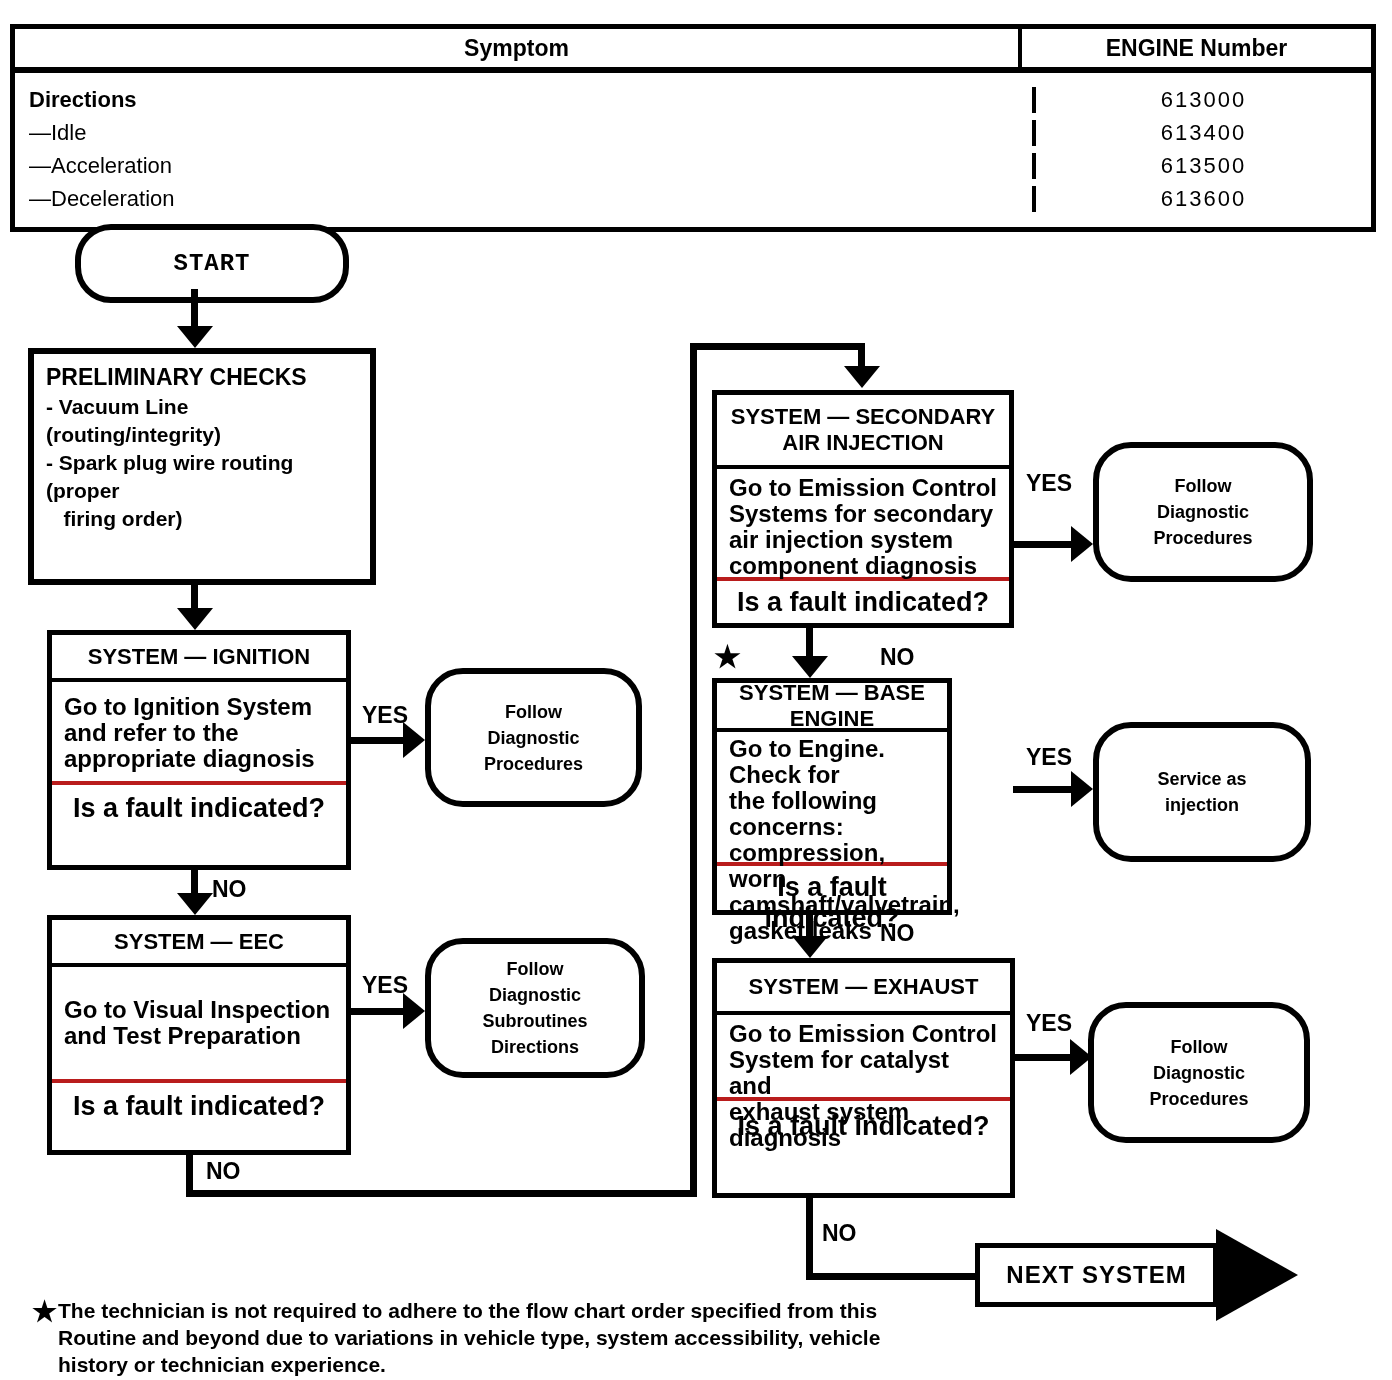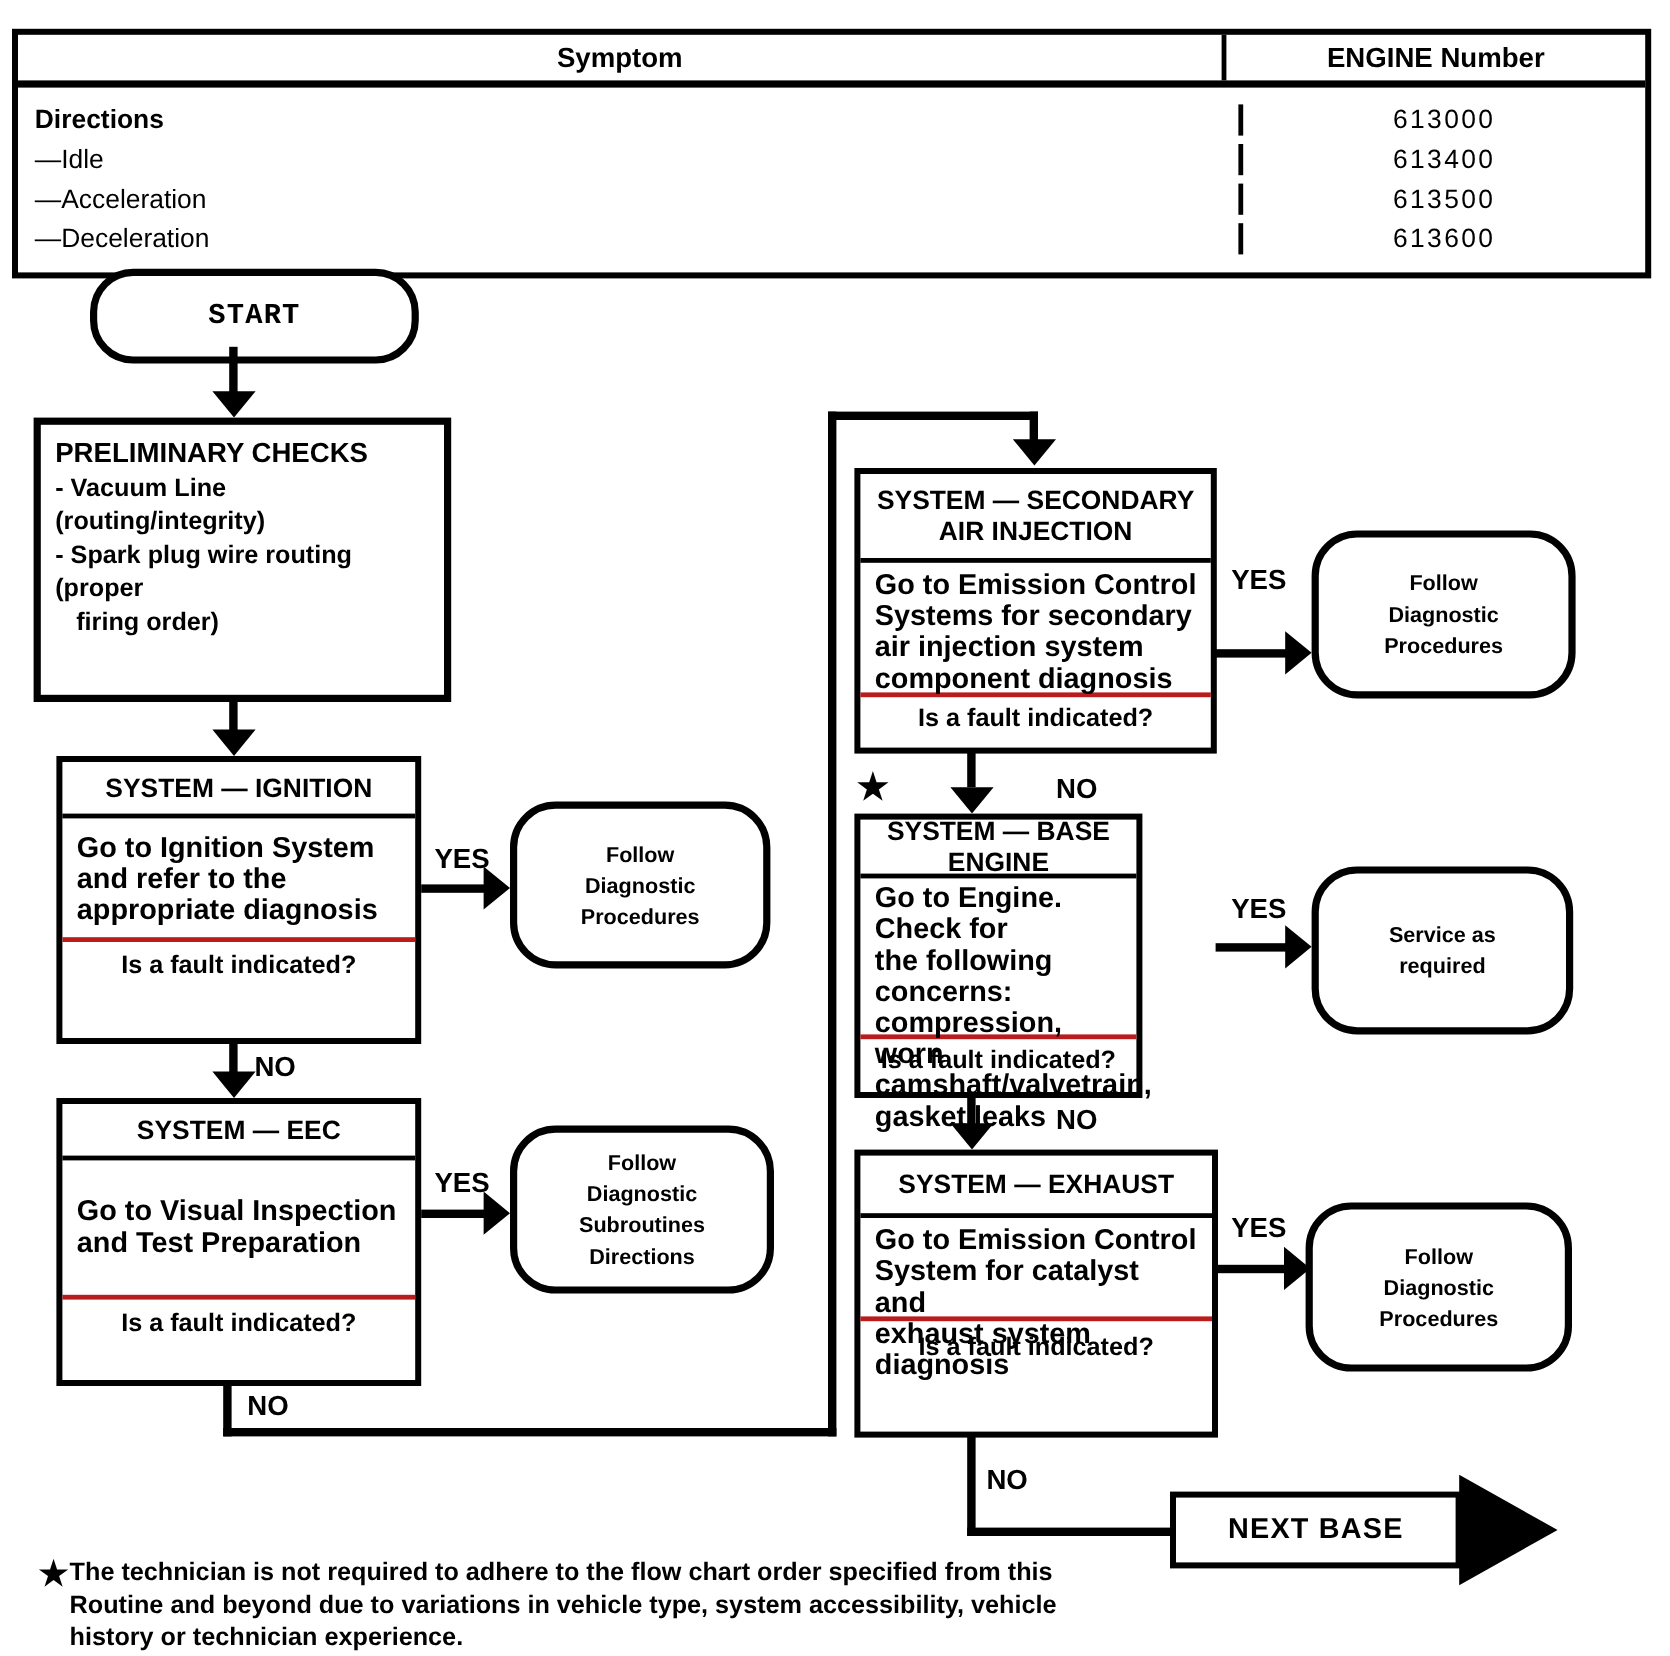--- a/index.html
+++ b/index.html
@@ -24,21 +24,21 @@
   .bigbox{position:absolute;border:6px solid #000;background:#fff;box-sizing:border-box;
         padding:10px 12px;font-weight:700;}
   .bigbox .ttl{font-size:23px;margin-bottom:2px;}
   .prelim-items{font-size:21px;line-height:28px;white-space:pre-wrap;}
   .sysbox{position:absolute;border:5px solid #000;background:#fff;box-sizing:border-box;
         display:flex;flex-direction:column;font-weight:700;}
   .sys-header{border-bottom:4px solid #000;display:flex;align-items:center;justify-content:center;
         text-align:center;font-size:22px;line-height:26px;white-space:pre-line;flex:0 0 auto;}
   .sys-body{border-bottom:4px solid #b91c1c;font-size:24px;line-height:26px;white-space:pre-line;
         padding:6px 12px;box-sizing:border-box;flex:0 0 auto;}
-  .sys-question{font-size:21px;text-align:center;padding-top:8px;flex:1 1 auto;}
+  .sys-question{font-size:27px;text-align:center;padding-top:8px;flex:1 1 auto;}
   .terminal{position:absolute;border:6px solid #000;border-radius:38px;background:#fff;box-sizing:border-box;
         display:flex;align-items:center;justify-content:center;text-align:center;
         font-weight:700;font-size:18px;line-height:26px;white-space:pre-line;}
 
   
   .seg{position:absolute;background:#000;}
   .arr-down{position:absolute;width:0;height:0;border-left:18px solid transparent;
         border-right:18px solid transparent;border-top:22px solid #000;}
   .arr-right{position:absolute;width:0;height:0;border-top:18px solid transparent;
         border-bottom:18px solid transparent;border-left:22px solid #000;}
@@ -175,21 +175,21 @@
 camshaft/valvetrain,
 gasket leaks</div>
   <div class="sys-question" style="padding-top:6px;">Is a fault indicated?</div>
 </div>
 
 <div class="lbl" style="left:1026px;top:744px;">YES</div>
 <div class="seg" style="left:1013px;top:786px;width:60px;height:7px;"></div>
 <div class="arr-right" style="left:1071px;top:771px;"></div>
 
 <div class="terminal" style="left:1093px;top:722px;width:218px;height:140px;">Service as
-required</div>
+injection</div>
 
 <div class="seg" style="left:806px;top:913px;width:7px;height:25px;"></div>
 <div class="arr-down" style="left:792px;top:936px;"></div>
 <div class="lbl" style="left:880px;top:920px;">NO</div>
 
 <div class="sysbox" style="left:712px;top:958px;width:303px;height:240px;">
   <div class="sys-header" style="height:48px;">SYSTEM — EXHAUST</div>
   <div class="sys-body" style="height:86px;">Go to Emission Control
 System for catalyst and
 exhaust system diagnosis</div>
@@ -201,19 +201,19 @@
 <div class="arr-right" style="left:1070px;top:1039px;"></div>
 
 <div class="terminal" style="left:1088px;top:1002px;width:222px;height:141px;">Follow
 Diagnostic
 Procedures</div>
 
 <div class="seg" style="left:806px;top:1196px;width:7px;height:84px;"></div>
 <div class="seg" style="left:806px;top:1273px;width:172px;height:7px;"></div>
 <div class="lbl" style="left:822px;top:1220px;">NO</div>
 
-<div class="nextchart">NEXT BASE</div>
+<div class="nextchart">NEXT SYSTEM</div>
 <div class="next-arrowhead"></div>
 
 <div class="footnote-star">★</div>
 <div class="footnote-text">The technician is not required to adhere to the flow chart order specified from this
 Routine and beyond due to variations in vehicle type, system accessibility, vehicle
 history or technician experience.</div>
 
 </body></html>

